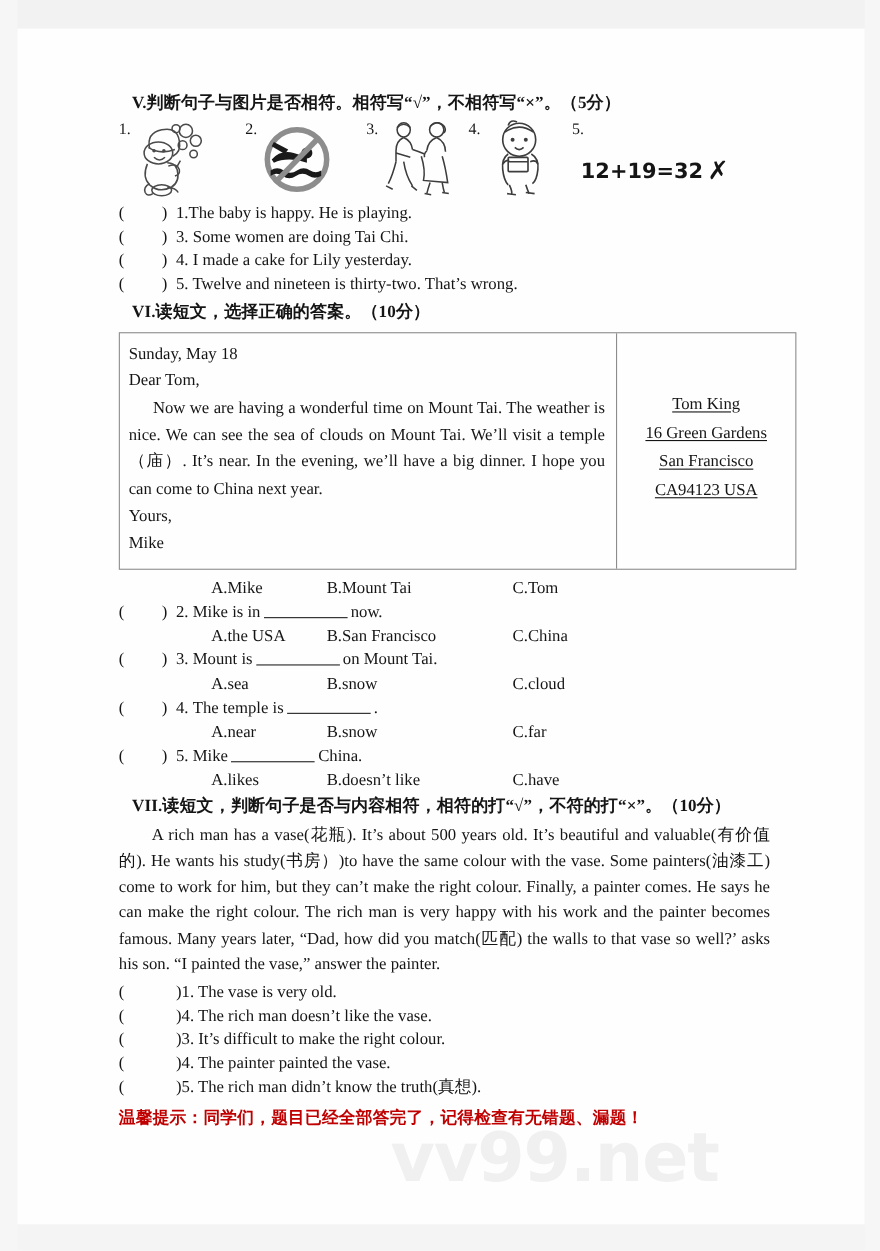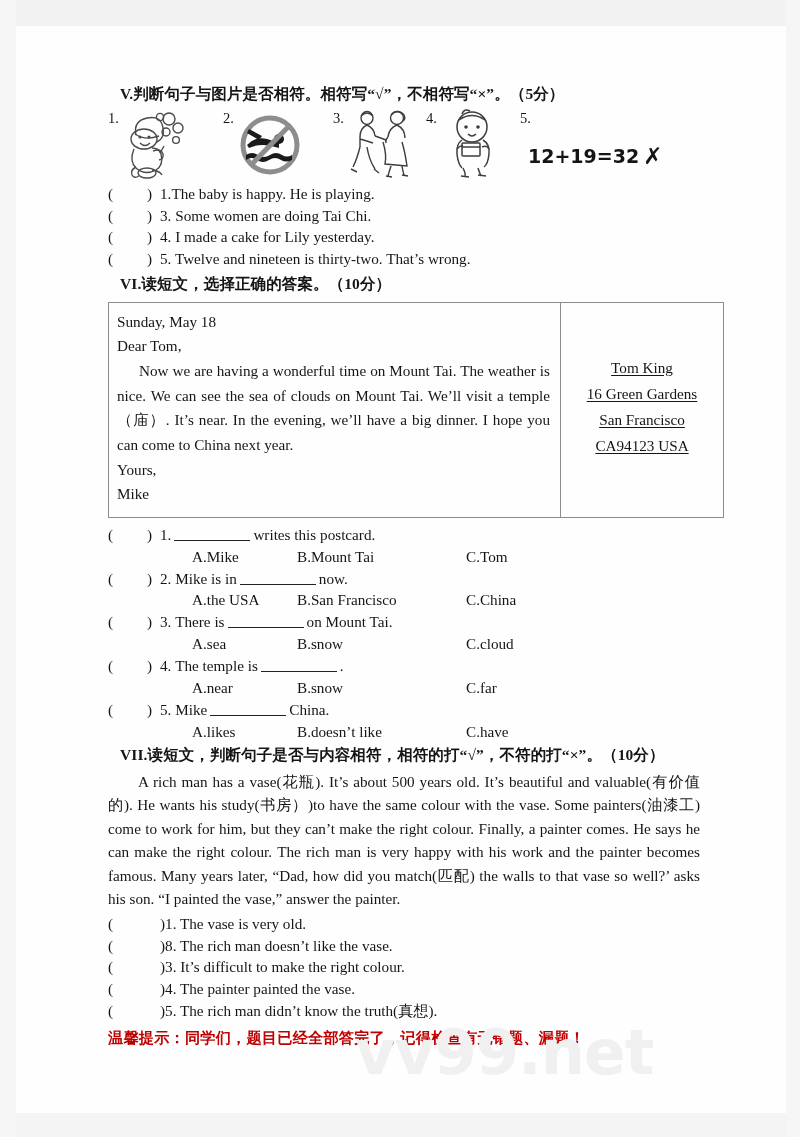--- a/index.html
+++ b/index.html
@@ -356,40 +356,37 @@
       <div class="letter-right">
         <div class="addr-line"><span>Tom King</span></div>
         <div class="addr-line"><span>16 Green Gardens</span></div>
         <div class="addr-line"><span>San Francisco</span></div>
         <div class="addr-line"><span>CA94123 USA</span></div>
       </div>
     </div>
 
     <div class="mc-block">
 
-      <div class="mc-q">
-        <span class="paren"><span class="lp">(</span>)</span><span>1.</span><span></span><span class="blank-s"></span><span>writes this postcard.</span>
-      </div>
       <div class="mc-opts">
         <span class="oa">A.Mike</span>
         <span class="ob">B.Mount Tai</span>
         <span class="oc">C.Tom</span>
       </div>
 
       <div class="mc-q">
         <span class="paren"><span class="lp">(</span>)</span><span>2.</span>&nbsp;<span>Mike is in</span><span class="blank-s"></span><span>now.</span>
       </div>
       <div class="mc-opts">
         <span class="oa">A.the USA</span>
         <span class="ob">B.San Francisco</span>
         <span class="oc">C.China</span>
       </div>
 
       <div class="mc-q">
-        <span class="paren"><span class="lp">(</span>)</span><span>3.</span>&nbsp;<span>There is</span><span class="blank-s"></span><span>on Mount Tai.</span>
+        <span class="paren"><span class="lp">(</span>)</span><span>3.</span>&nbsp;<span>Mount is</span><span class="blank-s"></span><span>on Mount Tai.</span>
       </div>
       <div class="mc-opts">
         <span class="oa">A.sea</span>
         <span class="ob">B.snow</span>
         <span class="oc">C.cloud</span>
       </div>
 
       <div class="mc-q">
         <span class="paren"><span class="lp">(</span>)</span><span>4.</span>&nbsp;<span>The temple is</span><span class="blank-s"></span><span>.</span>
       </div>
@@ -411,21 +408,21 @@
 
     <div class="sec-head" style="margin-top:2px;">VII.读短文，判断句子是否与内容相符，相符的打“√”，不符的打“×”。（10分）</div>
 
     <p class="passage">A rich man has a vase(花瓶). It’s about 500 years old. It’s beautiful and valuable(有价值的). He wants his study(书房）)to have the same colour with the vase. Some painters(油漆工) come to work for him, but they can’t make the right colour. Finally, a painter comes. He says he can make the right colour. The rich man is very happy with his work and the painter becomes famous. Many years later, “Dad, how did you match(匹配) the walls to that vase so well?’ asks his son. “I painted the vase,” answer the painter.</p>
 
     <div>
       <div class="tf-line">
         <span class="paren"><span class="lp">(</span></span><span>)1. The vase is very old.</span>
       </div>
       <div class="tf-line">
-        <span class="paren"><span class="lp">(</span></span><span>)8. The rich man doesn’t like the vase.</span>
+        <span class="paren"><span class="lp">(</span></span><span>)4. The rich man doesn’t like the vase.</span>
       </div>
       <div class="tf-line">
         <span class="paren"><span class="lp">(</span></span><span>)3. It’s difficult to make the right colour.</span>
       </div>
       <div class="tf-line">
         <span class="paren"><span class="lp">(</span></span><span>)4. The painter painted the vase.</span>
       </div>
       <div class="tf-line">
         <span class="paren"><span class="lp">(</span></span><span>)5. The rich man didn’t know the truth(真想).</span>
       </div>

